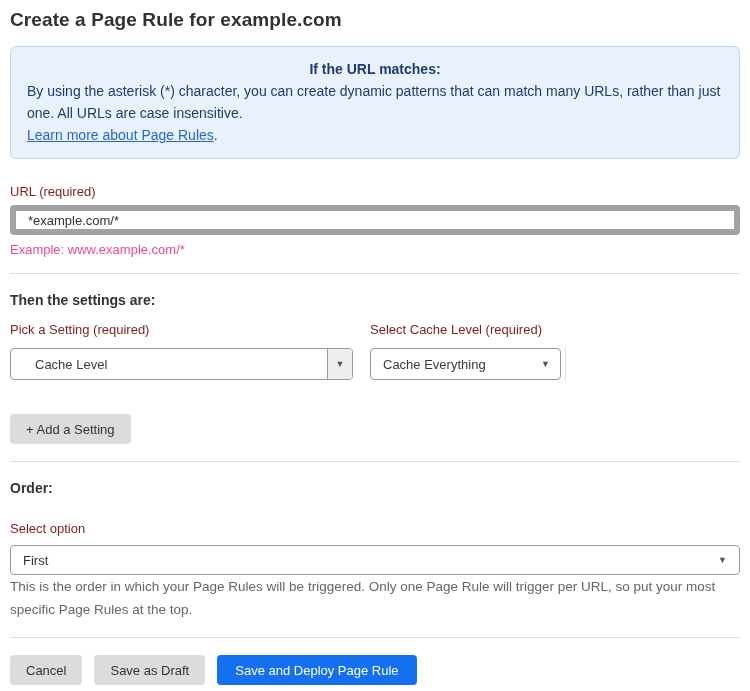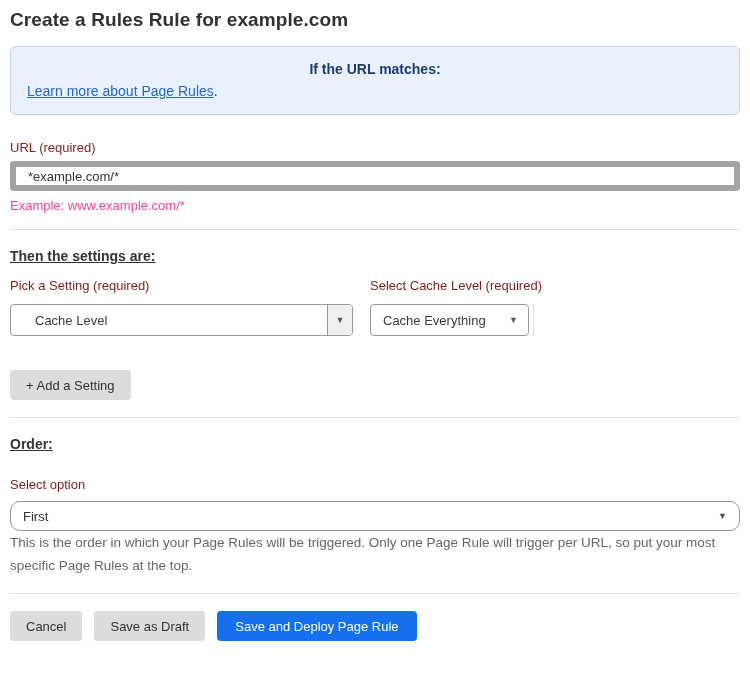--- a/index.html
+++ b/index.html
@@ -42,73 +42,74 @@
   }
   .helper-text { font-size: 13px; color: #ec4899; line-height: 17px; margin-top: 6px; }
 
   .divider { border: none; border-top: 1px solid #e0e0e0; height: 0; }
   .divider-1 { margin-top: 15px; }
   .divider-2 { margin-top: 17px; }
   .divider-3 { margin-top: 16px; }
 
   .section-heading {
     font-size: 14px; font-weight: bold; color: #333;
-    line-height: 17px; margin-top: 18px; text-decoration: underline;
+    line-height: 17px; margin-top: 18px;
   }
 
   .settings-labels { display: flex; margin-top: 13px; }
   .settings-labels .col-a { width: 360px; }
   .settings-row { display: flex; align-items: center; margin-top: 5px; }
 
   .dropdown {
     height: 32px; border: 1px solid #999; border-radius: 4px;
     background: #fff; display: flex; align-items: center;
     font-size: 13px; color: #3a3a3a; cursor: pointer; overflow: hidden;
   }
   .dropdown-setting { width: 343px; margin-right: 17px; padding-left: 12px; }
   .dropdown-setting .dd-text { flex: 1; padding-left: 12px; }
   .dropdown-setting .dd-arrow-cell {
     width: 25px; height: 100%; border-left: 1px solid #999;
     background: #efefef; display: flex; align-items: center; justify-content: center;
   }
-  .dropdown-cache { width: 159px; padding: 0 10px 0 12px; justify-content: space-between; }
+  .dropdown-cache { width: 191px; padding: 0 10px 0 12px; justify-content: space-between; }
   .arrow-glyph { font-size: 9px; color: #555; line-height: 1; }
 
   .setting-separator { width: 1px; height: 32px; background: #ddd; margin-left: 4px; }
 
   .btn {
     display: inline-flex; align-items: center; justify-content: center;
     height: 30px; border: none; border-radius: 4px;
     font-size: 13px; font-family: "Liberation Sans", sans-serif;
     cursor: pointer; white-space: nowrap;
   }
   .btn-gray { background: #dcdcdc; color: #333; padding: 0 16px; }
   .btn-add { margin-top: 34px; }
 
   .order-select {
     width: 730px; height: 30px; margin-top: 8px;
-    border: 1px solid #999; border-radius: 10px;
+    border: 1px solid #999; border-radius: 4px;
     display: flex; align-items: center; justify-content: space-between;
     padding: 0 12px; font-size: 13px; color: #333; cursor: pointer; background: #fff;
   }
   .order-helper { font-size: 13.5px; color: #666; line-height: 23px; width: 730px; }
 
   .actions-row { display: flex; align-items: center; margin-top: 17px; }
   .actions-row .btn + .btn { margin-left: 12px; }
   .btn-primary { background: #1570ef; color: #fff; padding: 0 18px; }
 </style>
 </head>
 <body>
 
 <div class="container">
 
-  <h1 class="page-title">Create a Rules Rule for example.com</h1>
+  <h1 class="page-title">Create a Page Rule for example.com</h1>
 
   <div class="info-box">
     <div class="info-heading">If the URL matches:</div>
+    <div class="info-body">By using the asterisk (*) character, you can create dynamic patterns that can match many URLs, rather than just one. All URLs are case insensitive.</div>
     <div class="info-link-line"><a class="info-link">Learn more about Page Rules</a><span>.</span></div>
   </div>
 
   <div class="field-label">URL (required)</div>
   <input class="text-input" type="text" value="*example.com/*" style="">
   <div class="helper-text">Example: www.example.com/*</div>
 
   <hr class="divider divider-1">
 
   <div class="section-heading">Then the settings are:</div>

